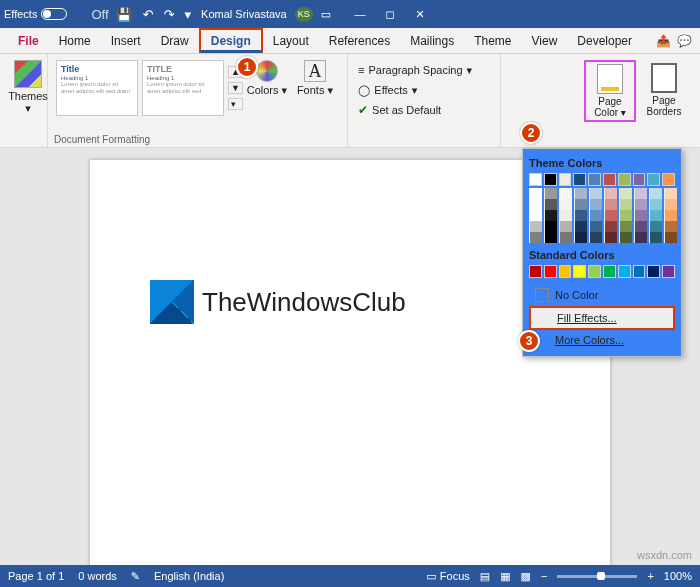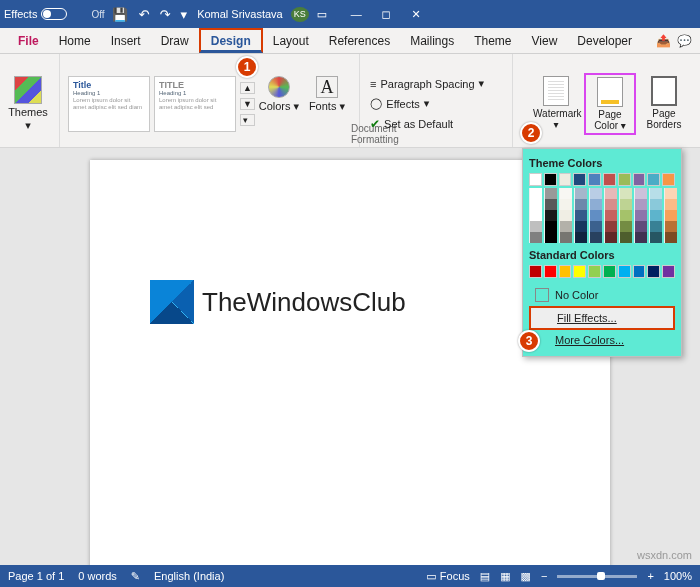--- a/index.html
+++ b/index.html
@@ -20,21 +20,21 @@
 
   
   .tabs { height: 26px; background: #f3f2f1; display: flex; align-items: center; border-bottom: 1px solid #d0d0d0; padding: 0 8px; font-size: 12px; gap: 0; }
   .tab { padding: 0 10px; height: 100%; display: flex; align-items: center; cursor: default; }
   .tab.active { border: 2px solid #d83b01; border-bottom: 2px solid #2b579a; position: relative; color: #2b579a; font-weight: 600;}
   .tab.active::after{content:"";position:absolute;left:0;right:0;bottom:-1px;height:2px;background:#2b579a;}
   .tabs-right { margin-left: auto; display: flex; gap: 6px; }
 
   
   .ribbon { height: 94px; background: #f3f2f1; display: flex; border-bottom: 1px solid #d6d6d6; position: relative; }
-  .group { border-right: 1px solid #dcdcdc; padding: 2px 6px 0 6px; display: flex; flex-direction: row; align-items: center; }
+  .group { border-right: 1px solid #dcdcdc; padding: 2px 6px 0 6px; display: flex; flex-direction: column; align-items: flex-start; }
   .group-label { font-size: 10px; color: #666; margin-top: auto; margin-bottom: 2px; }
 
   .themes-btn { width: 44px; text-align: center; font-size: 11px; line-height: 1.1; padding-top: 4px;}
   .themes-icon { width: 28px; height: 28px; margin: 0 auto 2px; background: linear-gradient(135deg,#d44 25%,#5b5 25% 50%,#55d 50% 75%,#dd5 75%); border:1px solid #aaa;}
   .style-thumb { width: 82px; height: 56px; background: #fff; border: 1px solid #c8c8c8; margin: 4px 2px 0 2px; padding: 4px; font-size: 6px; line-height: 1.1; overflow: hidden; }
   .style-thumb .t { color:#2b579a; font-size:9px; font-weight:bold;}
   .style-thumb.alt .t{color:#888;}
   .docfmt-row{display:flex;}
   .mini-col { width:48px; text-align:center; font-size:11px; padding-top:4px;}
   .mini-col .dot{width:22px;height:22px;margin:0 auto 2px;border:1px solid #aaa;}
@@ -62,21 +62,21 @@
   .logo{width:44px;height:44px;display:inline-block;vertical-align:middle;margin-right:8px;
     background:
       linear-gradient(135deg,#0a84d8 50%,transparent 50%),
       linear-gradient(-135deg,#0a60b0 50%,transparent 50%),
       linear-gradient(45deg,#07488a 50%,transparent 50%),
       linear-gradient(-45deg,#32b4f2 50%,transparent 50%);
   }
   .brand{font-size:26px;font-weight:400;vertical-align:middle;}
 
   
-  .dropdown{position:absolute;top:148px;right:18px;width:160px;background:#5eead4;border:1px solid #bfbfbf;box-shadow:2px 2px 6px rgba(0,0,0,.3);padding:6px;font-size:11px;z-index:40;}
+  .dropdown{position:absolute;top:148px;right:18px;width:160px;background:#3b82f6;border:1px solid #bfbfbf;box-shadow:2px 2px 6px rgba(0,0,0,.3);padding:6px;font-size:11px;z-index:40;}
   .dd-head{font-weight:bold;margin:2px 0 4px;}
   .swatch-row{display:flex;gap:2px;margin-bottom:2px;}
   .sw{width:13px;height:13px;border:1px solid #ccc;}
   .grad-col{display:flex;flex-direction:column;gap:0;}
   .grad-col .sw{height:11px;border:0;border-left:1px solid #eee;}
   .dd-item{padding:4px 6px;display:flex;align-items:center;gap:6px;}
   .dd-item.u{text-decoration:underline;}
   .dd-item.hl{border:2px solid #d83b01;position:relative;background:#eee;}
   .nocolor-sw{width:14px;height:14px;border:1px solid #888;}
 
@@ -88,21 +88,21 @@
 
   .watermark{position:absolute;right:8px;bottom:26px;font-size:11px;color:#999;z-index:60;}
 </style>
 </head>
 <body>
 
 <div class="titlebar">
   <div class="autosave">
     <span>Effects</span>
     <span class="toggle"></span>
-    <span style="font-size:10px;opacity:.8;padding-left:20px;">Off</span>
+    <span style="font-size:13px;opacity:.8;padding-left:20px;">Off</span>
   </div>
   <div class="qat">
     <span>💾</span>
     <span>↶</span>
     <span>↷</span>
     <span>▾</span>
   </div>
   <div class="title-right">
     <span>Komal Srivastava</span>
     <span class="avatar">KS</span>
@@ -127,21 +127,21 @@
   <div class="tab">Theme</div>
   <div class="tab">View</div>
   <div class="tab">Developer</div>
   <div class="tabs-right">
     <span style="color:#2b579a;">📤</span>
     <span>💬</span>
   </div>
 </div>
 
 <div class="ribbon">
-  <div class="group" style="width:60px;">
+  <div class="group" style="width:48px;">
     <div class="themes-btn">
       <div class="themes-icon"></div>
       <span>Themes</span> ▾
     </div>
   </div>
 
   <div class="group" style="width:300px;">
     <div class="docfmt-row">
       <div class="style-thumb">
         <div class="t">Title</div>
@@ -176,24 +176,20 @@
       <div><span>◯</span><span>Effects</span> ▾</div>
       <div>
           <span class="chk">✔</span>
           <span>Set as Default</span>
         </div>
     </div>
   </div>
 
   <div class="group" style="margin-left:auto;border-right:none;">
     <div class="pgbg">
-      <div class="big-btn">
-        <div class="big-ico water"></div>
-        <span>Watermark</span> ▾
-      </div>
       <div class="big-btn hl">
         <div class="big-ico pgcolor"></div>
         <span>Page Color</span> ▾
       </div>
       <div class="big-btn">
         <div class="big-ico border"></div>
         <span>Page Borders</span>
       </div>
     </div>
   </div>

